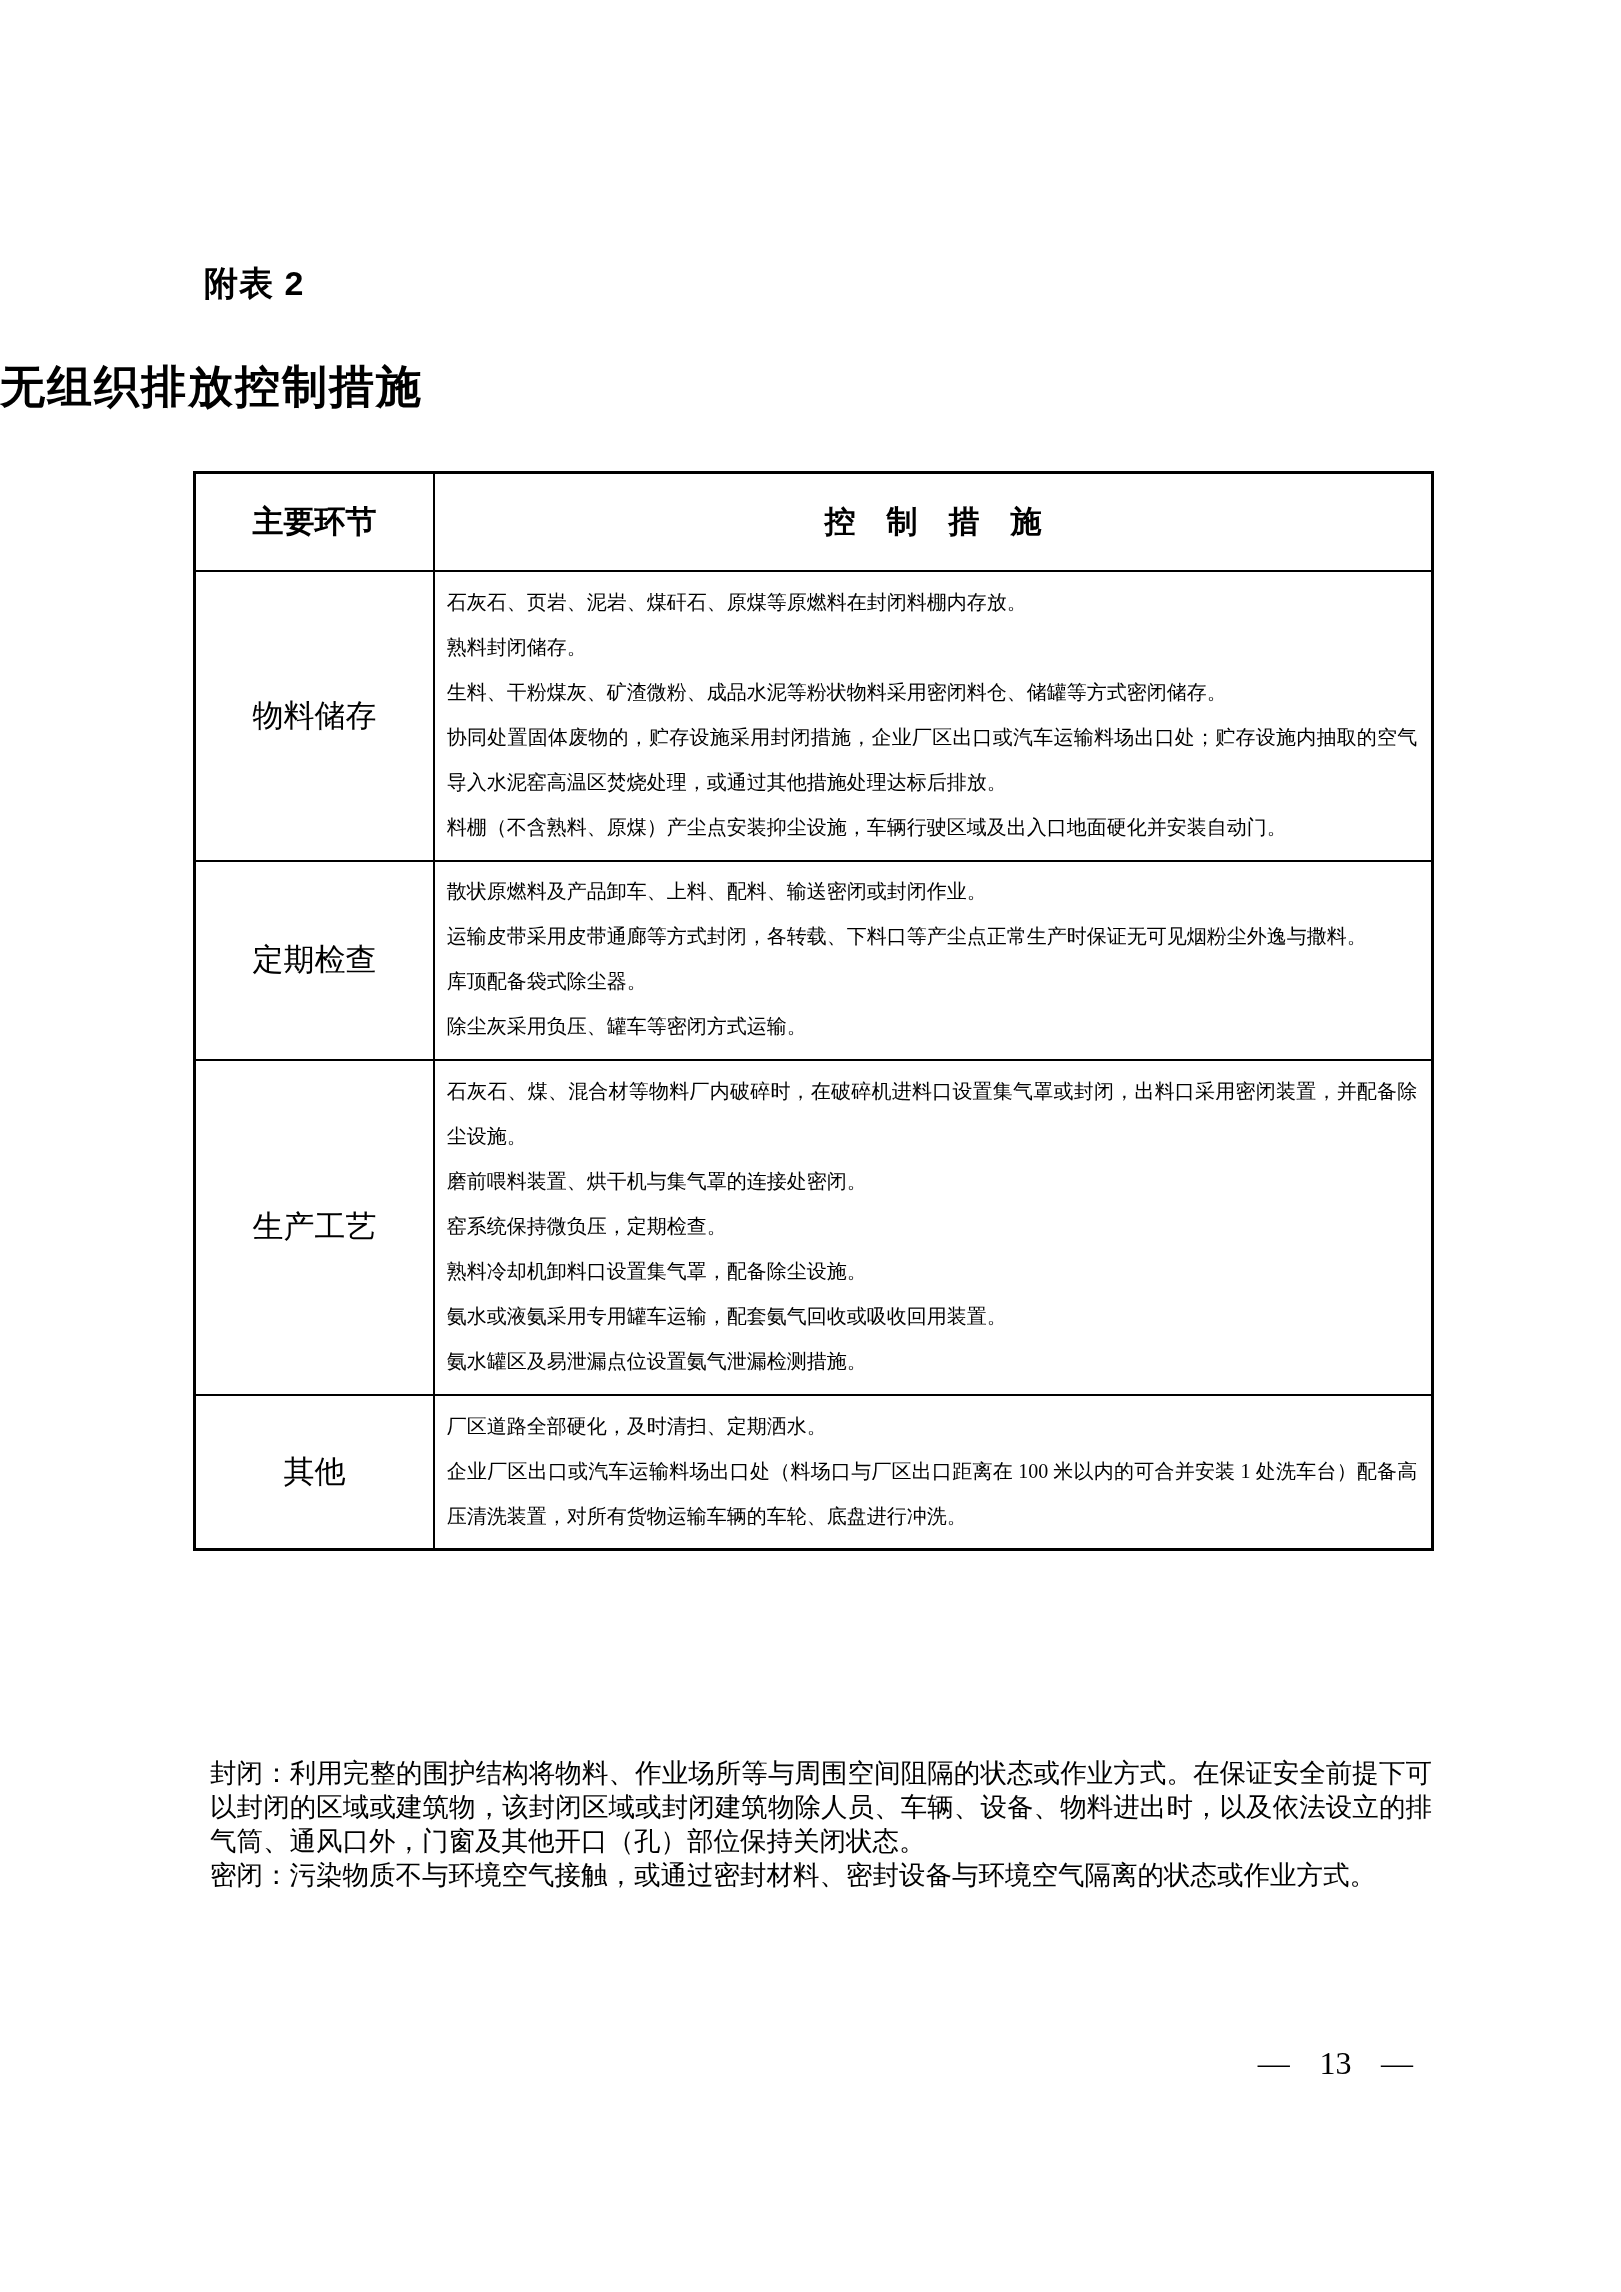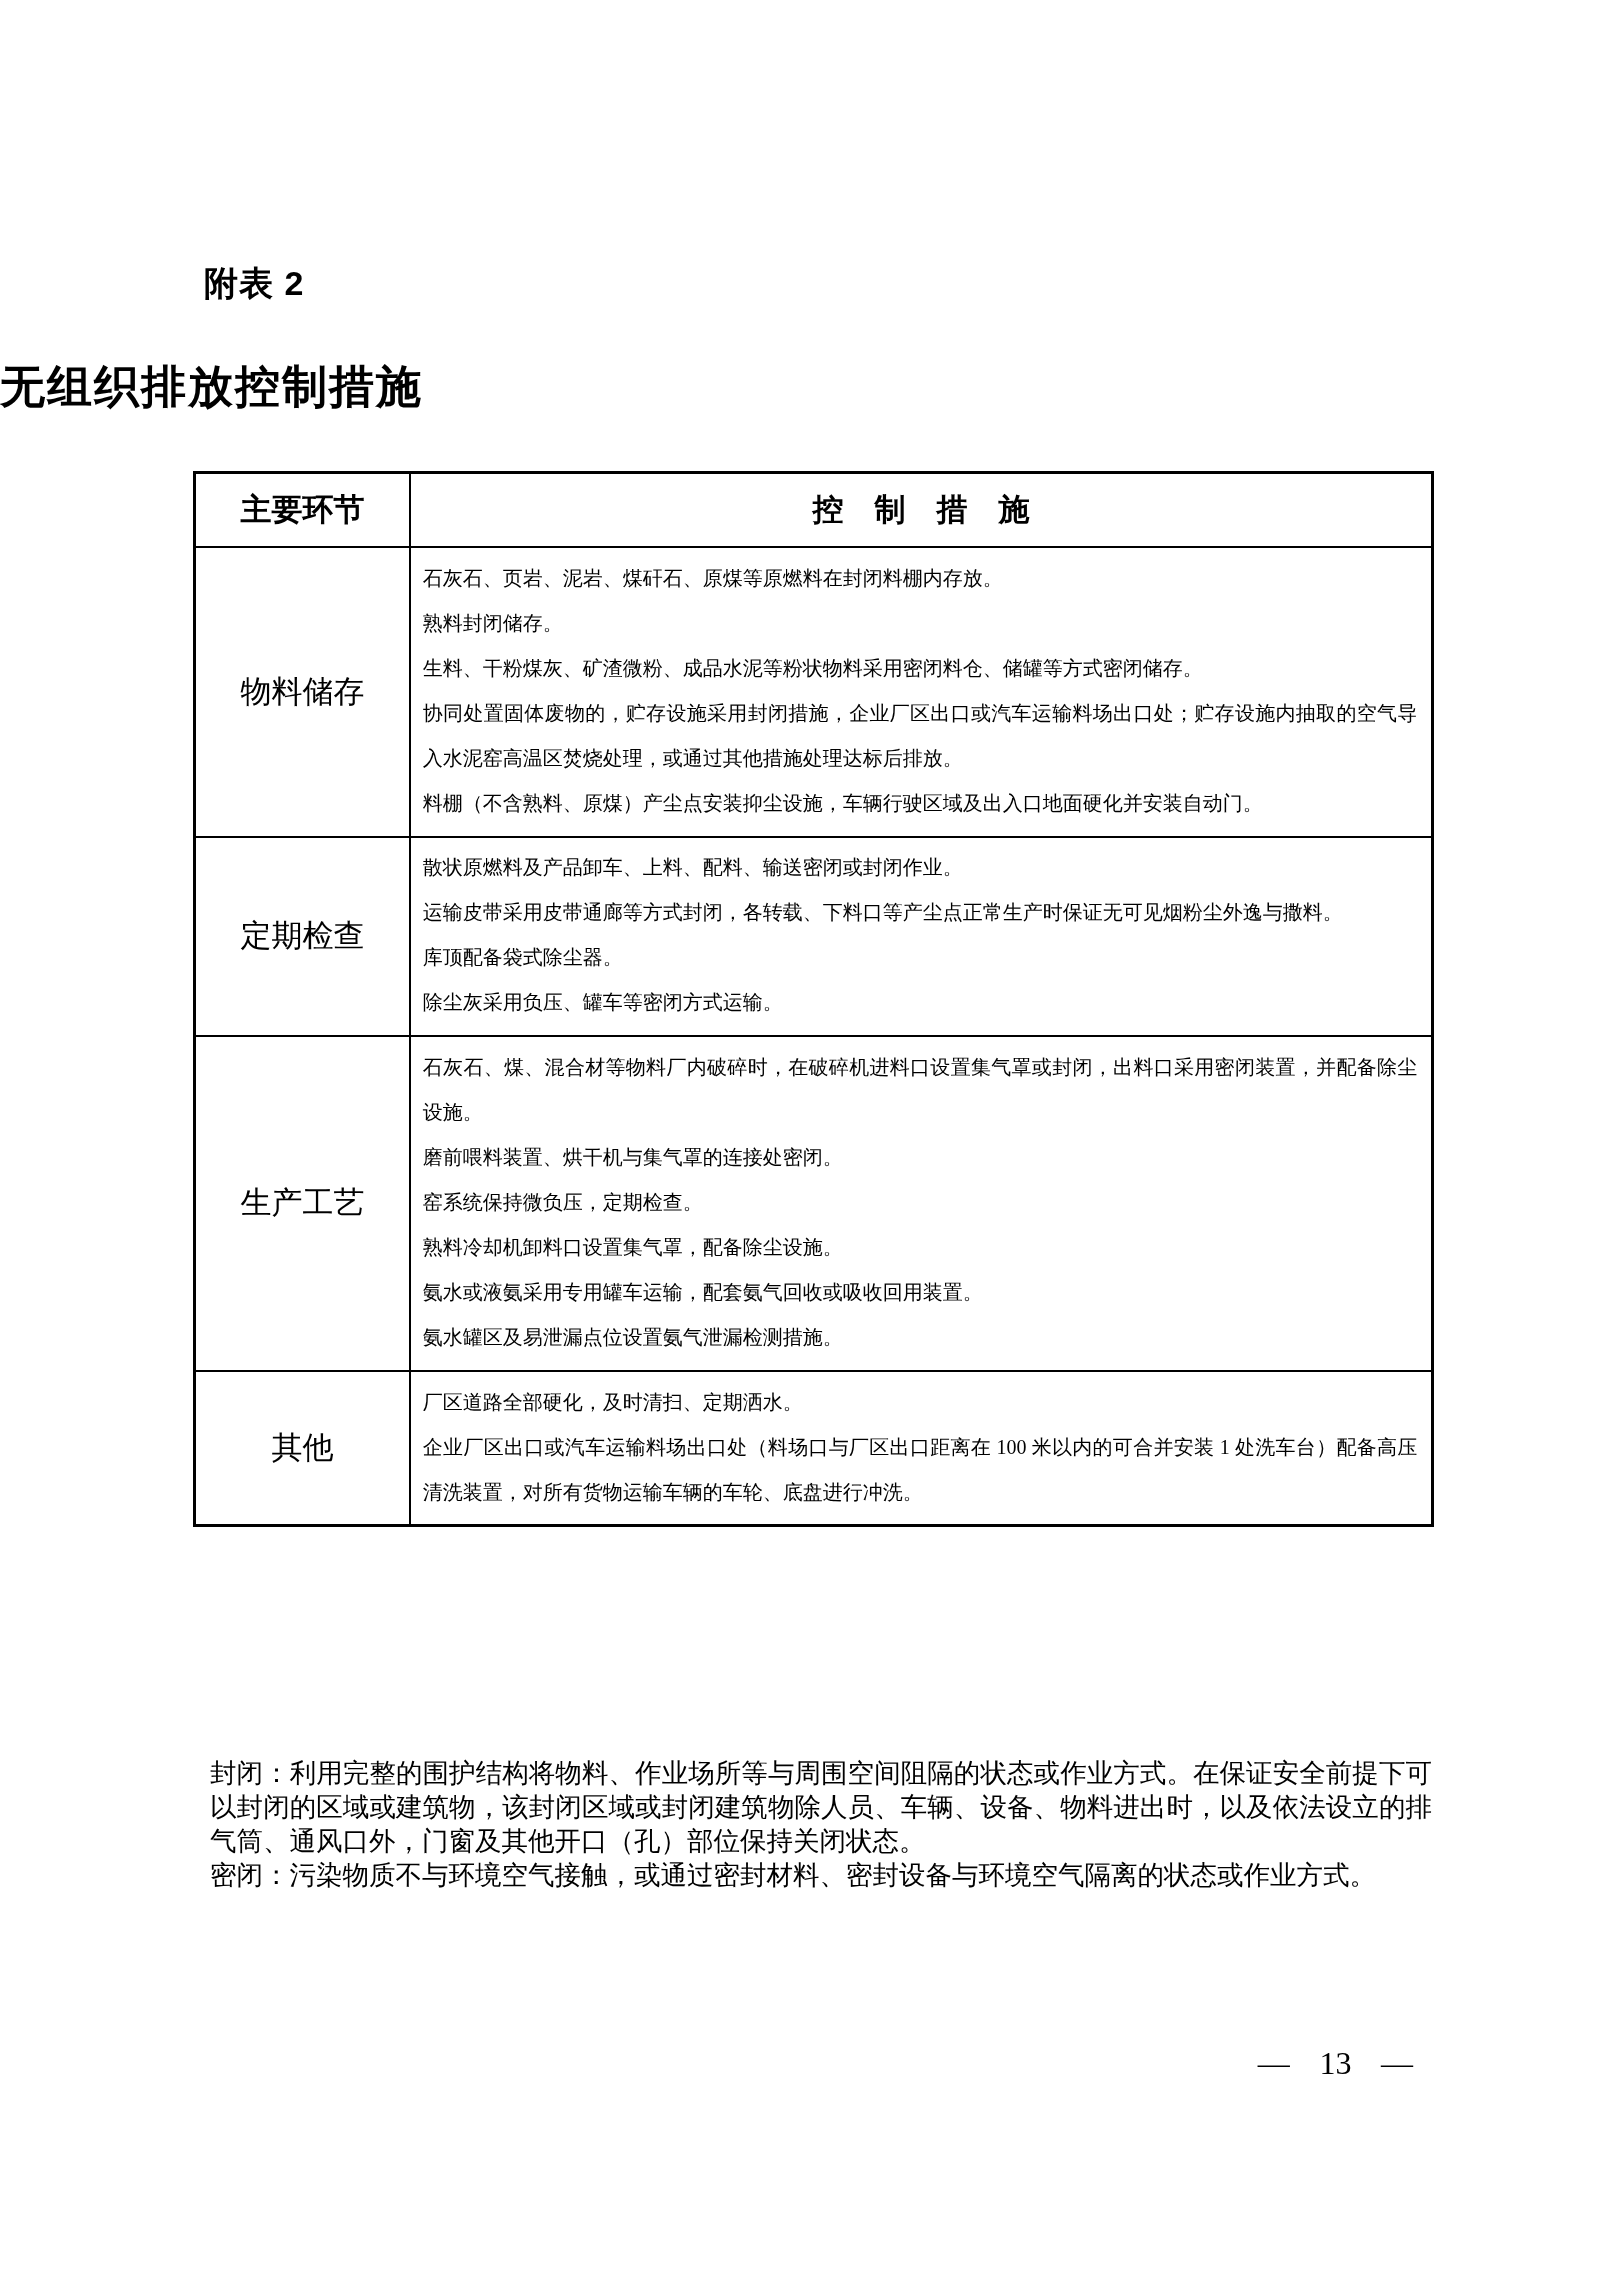--- a/index.html
+++ b/index.html
@@ -54,21 +54,21 @@
     border-top: 2.9px solid #000;
     border-bottom: 2.9px solid #000;
   }
   .measures-table thead th {
     height: 72px;
     font-family: "Liberation Sans", sans-serif;
     font-weight: bold;
     font-size: 31px;
     text-align: center;
     vertical-align: middle;
-    padding: 0;
+    padding: 12px;
   }
   .col-stage { width: 213px; }
   .stage-cell {
     text-align: center;
     vertical-align: middle;
     font-size: 31px;
     padding: 0;
   }
   .measures-cell {
     vertical-align: middle;

